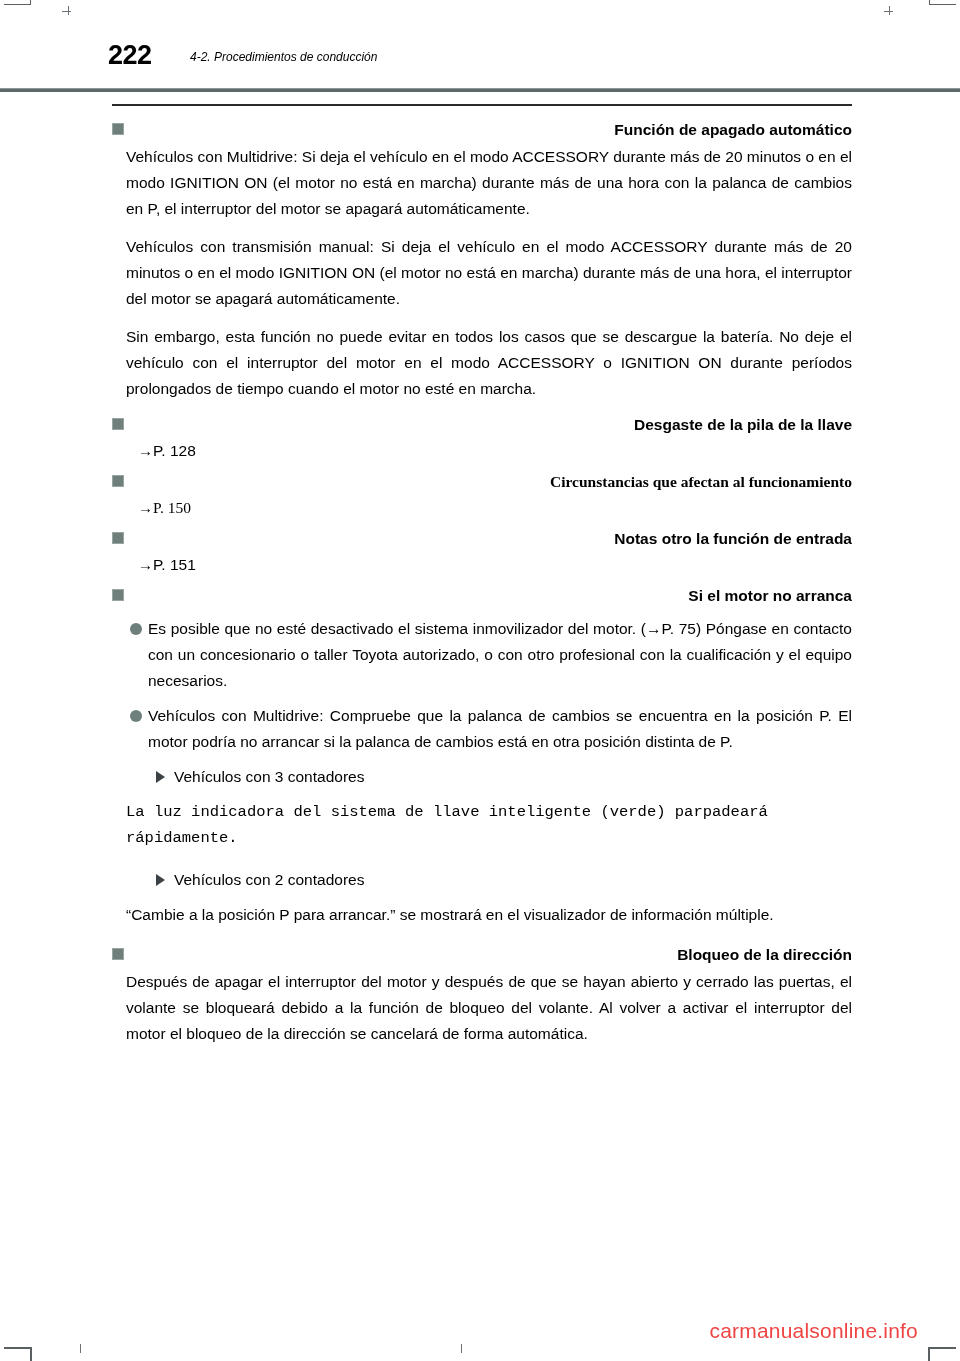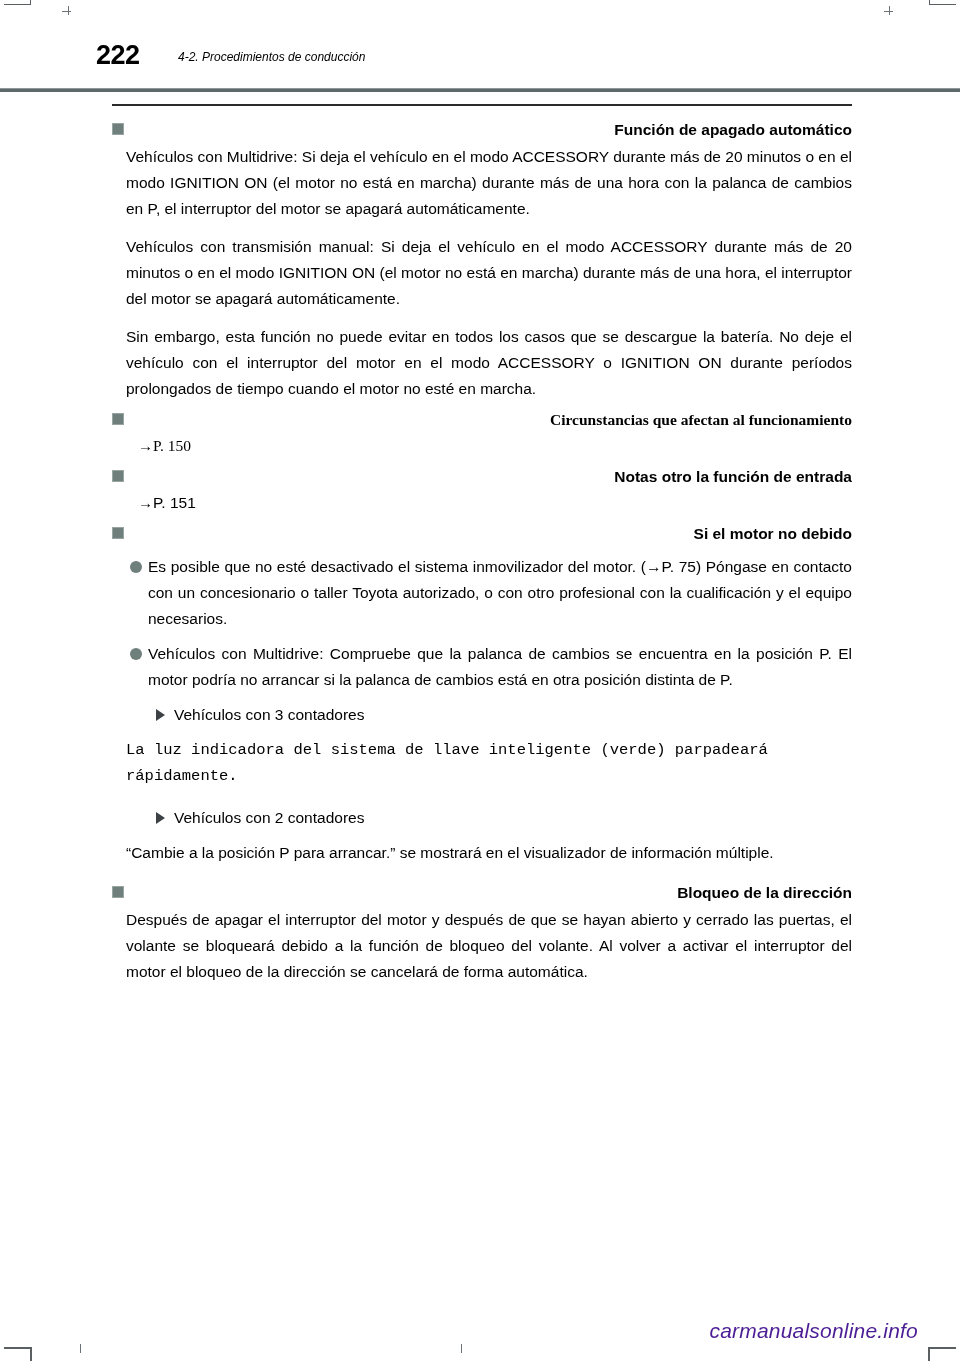--- a/index.html
+++ b/index.html
@@ -54,21 +54,21 @@
     top: -11px;
     font-size: 13px;
     color: #7d8184;
     white-space: nowrap;
     letter-spacing: .3px;
   }
 
   
   .page-header {
     position: absolute;
-    left: 0;
+    left: 12px;
     top: 40px;
     width: 896px;
     height: 48px;
   }
   .page-number {
     position: absolute;
     left: 96px;
     top: 0px;
     font-size: 27px;
     font-weight: bold;
@@ -199,24 +199,23 @@
     margin-top: 9px;
   }
   .sub-para.ragged { text-align: left; font-family: Liberation Mono, monospace; }
 
   
   .watermark {
     position: absolute;
     right: 42px;
     bottom: 18px;
     font-size: 21px;
-    color: #4c1d95;
+    color: #ef4444;
     letter-spacing: .2px;
     white-space: nowrap;
-    font-style: italic;
   }
 </style>
 </head>
 <body>
 
 <div class="crop-mark cm-tl"></div>
 <div class="crop-mark cm-tr"></div>
 <div class="crop-mark cm-bl"></div>
 <div class="crop-mark cm-br"></div>
 
@@ -243,20 +242,29 @@
   <div class="block">
     <div class="head-item">
       <span class="sq-icon"></span>
       <span>Función de apagado automático</span>
     </div>
     <p class="para">Vehículos con Multidrive: Si deja el vehículo en el modo ACCESSORY durante más de 20 minutos o en el modo IGNITION ON (el motor no está en marcha) durante más de una hora con la palanca de cambios en P, el interruptor del motor se apagará automáticamente.</p>
     <p class="para" style="margin-top:12px;">Vehículos con transmisión manual: Si deja el vehículo en el modo ACCESSORY durante más de 20 minutos o en el modo IGNITION ON (el motor no está en marcha) durante más de una hora, el interruptor del motor se apagará automáticamente.</p>
     <p class="para" style="margin-top:12px;">Sin embargo, esta función no puede evitar en todos los casos que se descargue la batería. No deje el vehículo con el interruptor del motor en el modo ACCESSORY o IGNITION ON durante períodos prolongados de tiempo cuando el motor no esté en marcha.</p>
   </div>
 
+  <div class="block" style="margin-top:11px;">
+    <div class="head-item">
+      <span class="sq-icon"></span>
+      <span>Desgaste de la pila de la llave</span>
+    </div>
+    <div class="ref-line">
+      <span class="arrow">→</span><span>P. 128</span>
+    </div>
+  </div>
 
   <div class="block" style="margin-top:6px;font-family:Liberation Serif, serif;">
     <div class="head-item">
       <span class="sq-icon"></span>
       <span>Circunstancias que afectan al funcionamiento</span>
     </div>
     <div class="ref-line">
       <span class="arrow">→</span><span>P. 150</span>
     </div>
   </div>
@@ -267,21 +275,21 @@
       <span>Notas otro la función de entrada</span>
     </div>
     <div class="ref-line">
       <span class="arrow">→</span><span>P. 151</span>
     </div>
   </div>
 
   <div class="block" style="margin-top:6px;">
     <div class="head-item">
       <span class="sq-icon"></span>
-      <span>Si el motor no debido</span>
+      <span>Si el motor no arranca</span>
     </div>
 
     <div class="dot-item">
       <span class="dot-icon"></span>
       <span>Es posible que no esté desactivado el sistema inmovilizador del motor. (→P. 75) Póngase en contacto con un concesionario o taller Toyota autorizado, o con otro profesional con la cualificación y el equipo necesarios.</span>
     </div>
 
     <div class="dot-item">
       <span class="dot-icon"></span>
       <span>Vehículos con Multidrive: Compruebe que la palanca de cambios se encuentra en la posición P. El motor podría no arrancar si la palanca de cambios está en otra posición distinta de P.</span>

